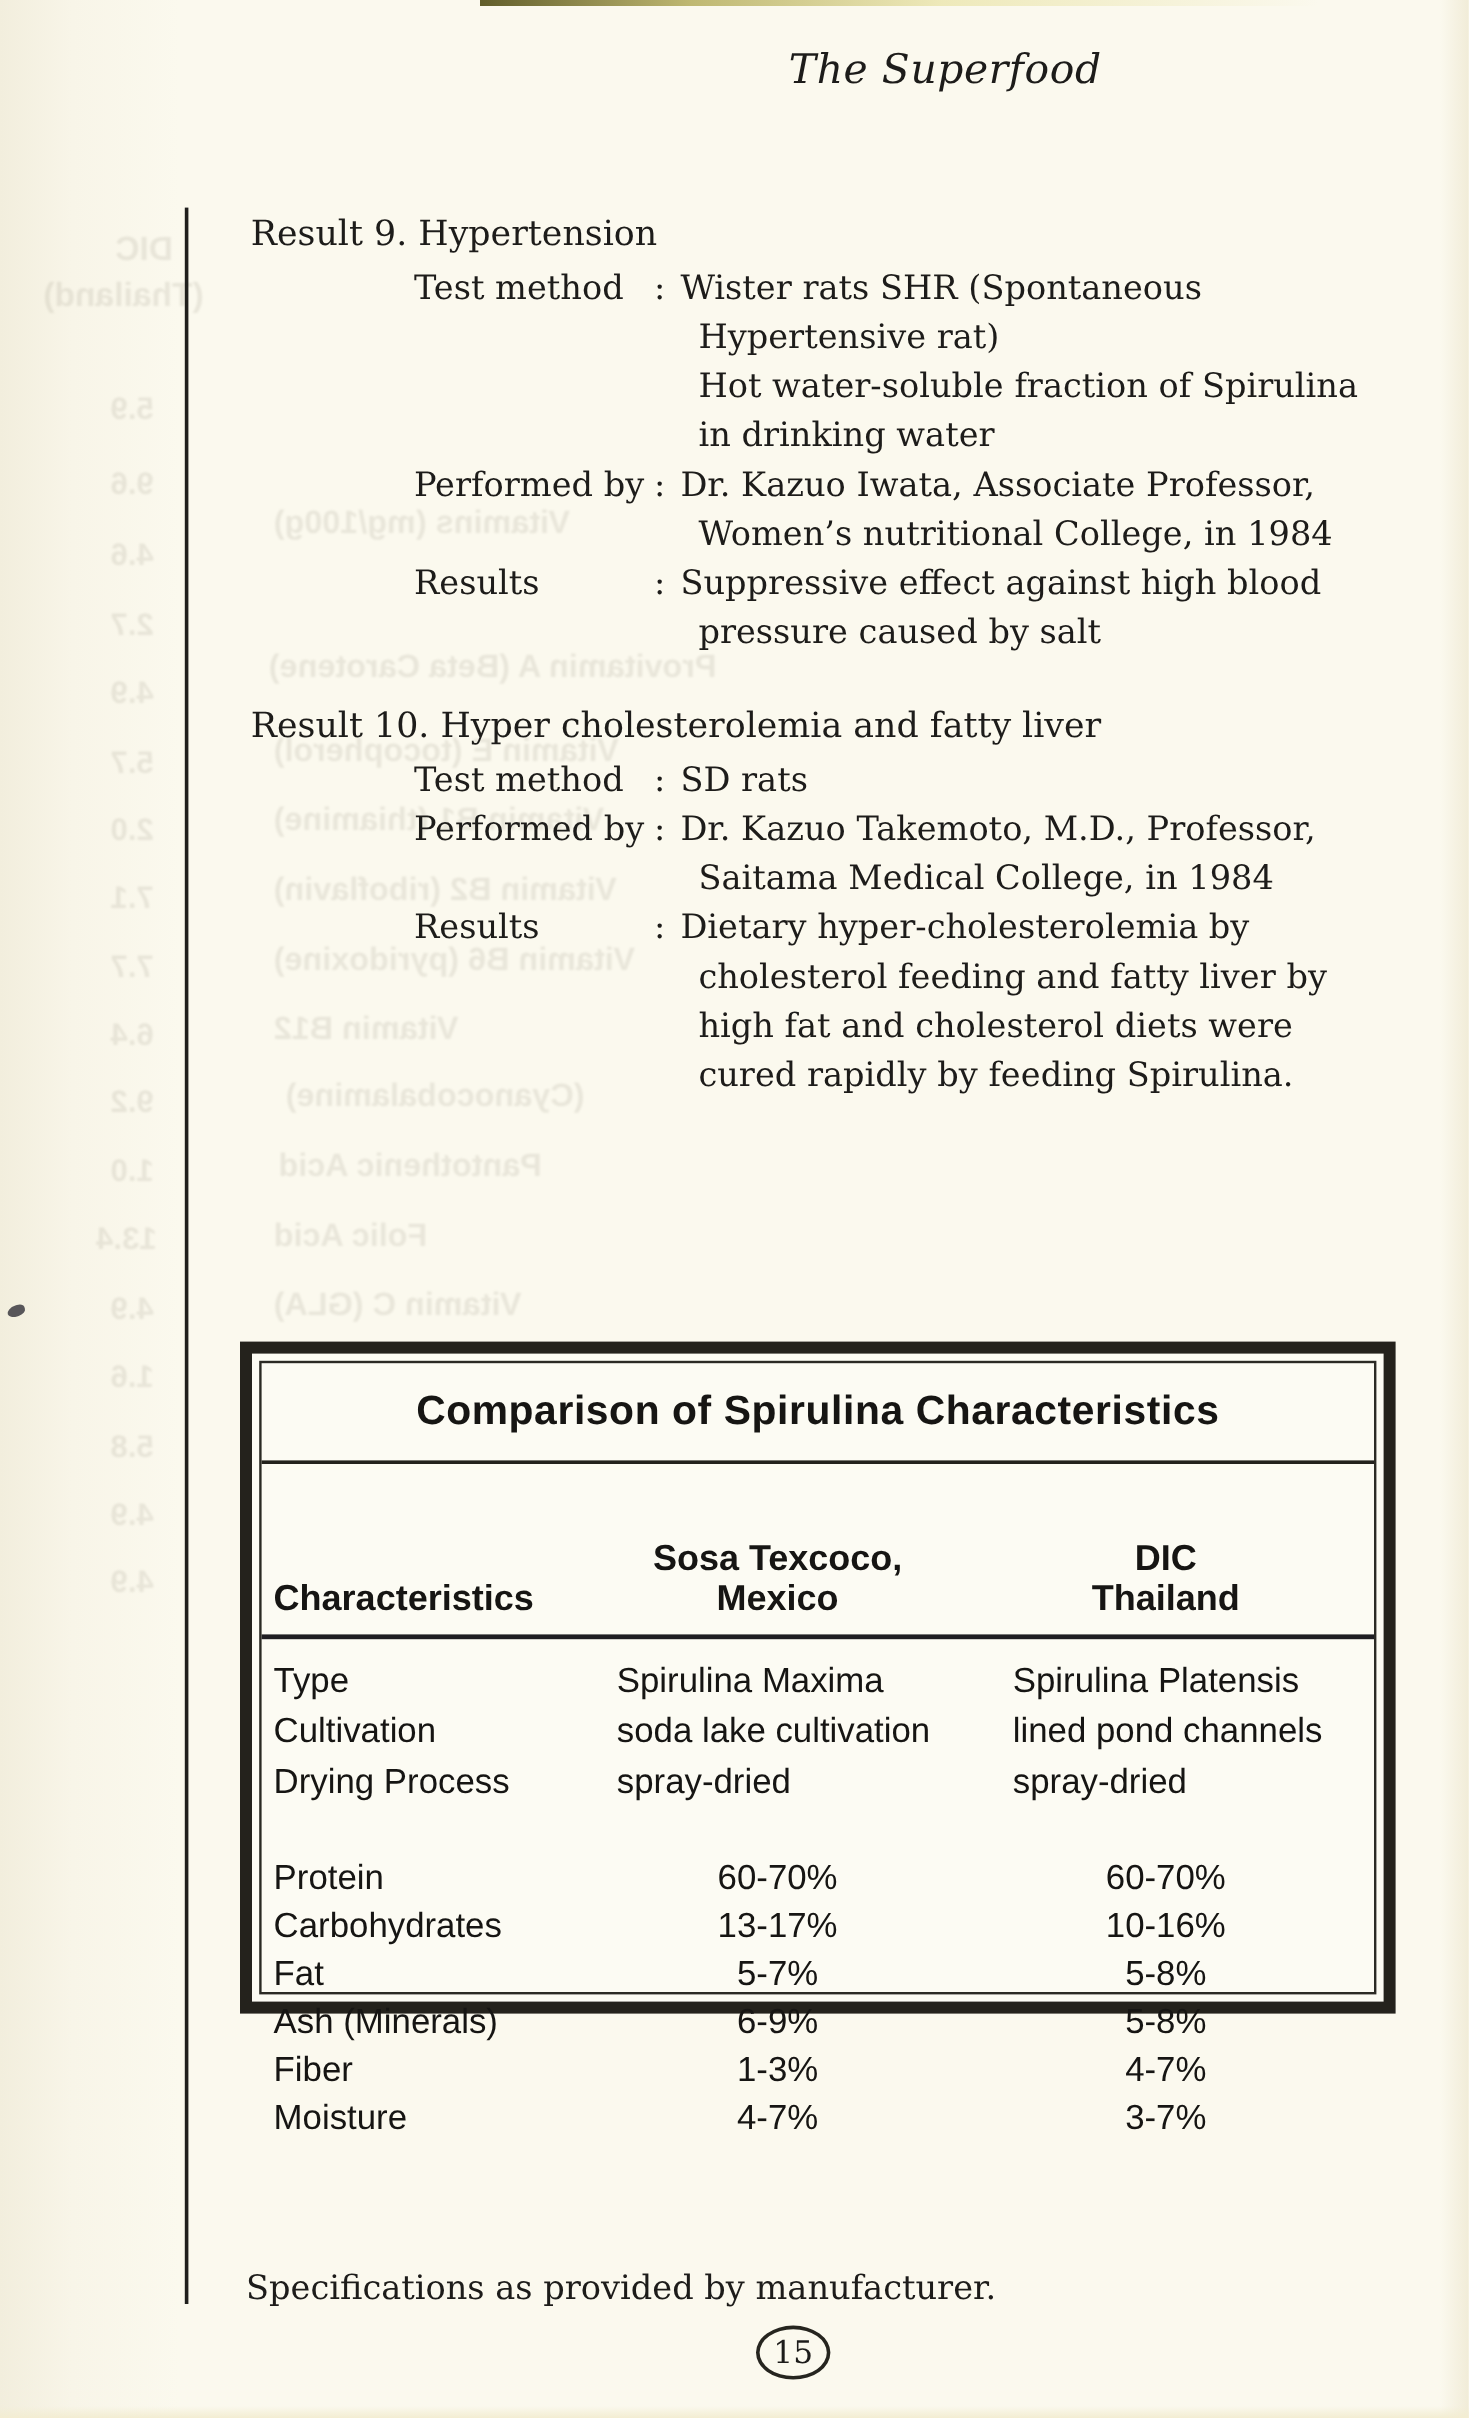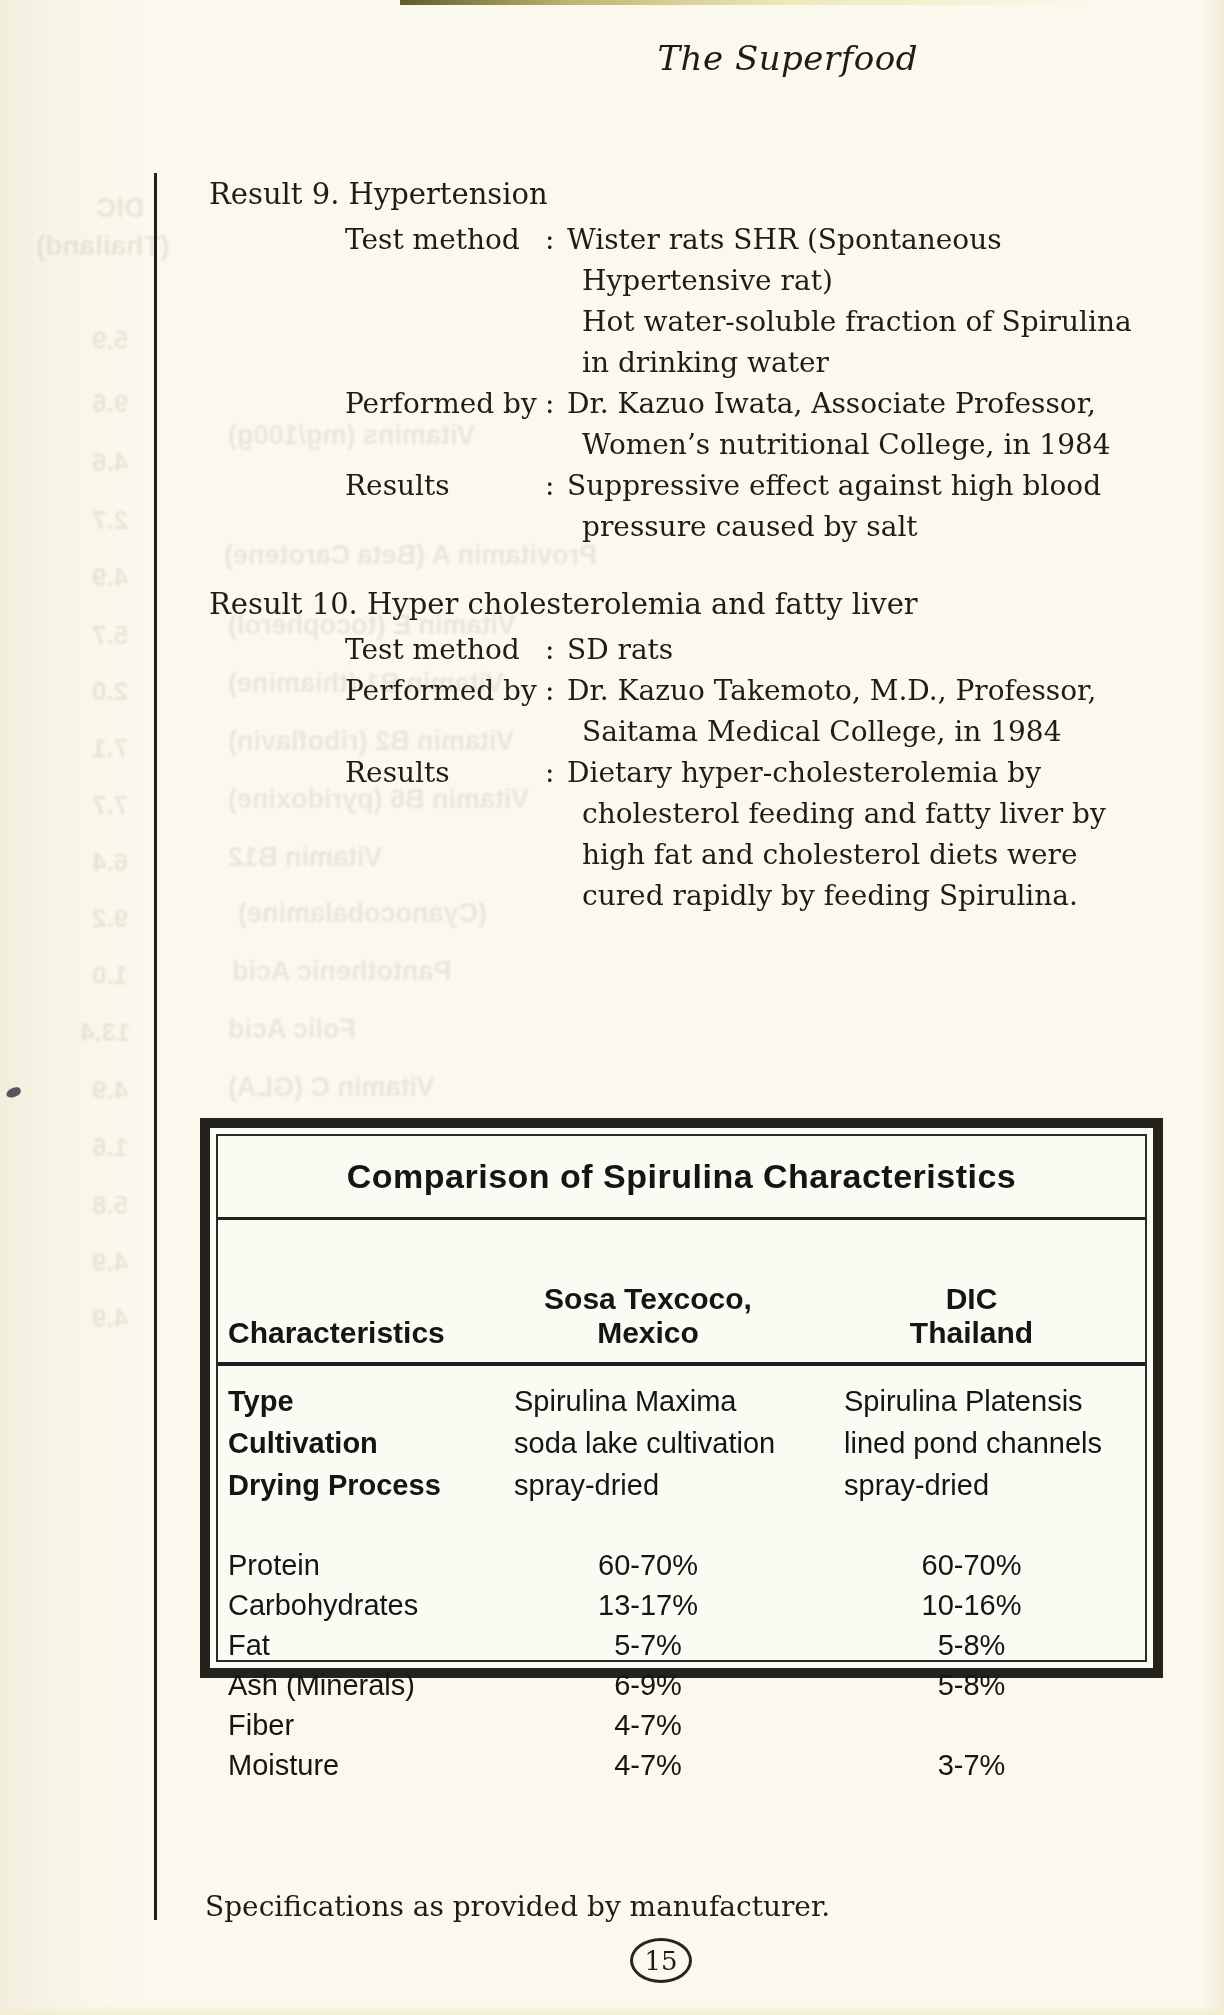--- a/index.html
+++ b/index.html
@@ -52,21 +52,21 @@
   .t-title{flex:0 0 81px;border-bottom:3px solid #23221d;display:flex;align-items:center;justify-content:center;
     font-size:34px;font-weight:bold;letter-spacing:.5px;}
   .cgrid{display:grid;grid-template-columns:280px 300px 1fr;}
   .t-header{flex:0 0 130px;border-bottom:4px solid #1f1e22;padding-bottom:12px;box-sizing:content-box;
     font-size:30px;font-weight:bold;}
   .t-header{display:grid;grid-template-columns:280px 300px 1fr;align-items:end;}
   .th-c1{padding-left:10px;}
   .th-c2,.th-c3{text-align:center;}
   .t-rows{flex:0 0 141px;padding-top:14px;font-size:29px;}
   .t-rows .cgrid{line-height:42px;}
-  .t-rows .c1{padding-left:10px;font-weight:bold;}
+  .t-rows .c1{padding-left:10px;}
   .t-rows .c2{padding-left:16px;}
   .t-rows .c3{padding-left:46px;}
   .t-band{flex:0 0 62px;border-top:4px solid #1f2126;border-bottom:4px solid #1f2126;
     margin-right:-34px;display:flex;align-items:center;
     font-size:30px;font-weight:bold;}
   .band-label{padding-left:10px;}
   .t-analysis{flex:1;padding-top:24px;font-size:29px;}
   .t-analysis .cgrid{line-height:40px;}
   .t-analysis .c1{padding-left:10px;}
   .t-analysis .c2,.t-analysis .c3{text-align:center;}
@@ -237,20 +237,21 @@
           <div class="c2">5-7%</div>
           <div class="c3">5-8%</div>
         </div>
         <div class="cgrid">
           <div class="c1">Ash (Minerals)</div>
           <div class="c2">6-9%</div>
           <div class="c3">5-8%</div>
         </div>
         <div class="cgrid">
           <div class="c1">Fiber</div>
+          <div class="c2">1-3%</div>
           <div class="c3">4-7%</div>
         </div>
         <div class="cgrid">
           <div class="c1">Moisture</div>
           <div class="c2">4-7%</div>
           <div class="c3">3-7%</div>
         </div>
       </div>
   </div>
 </div>

